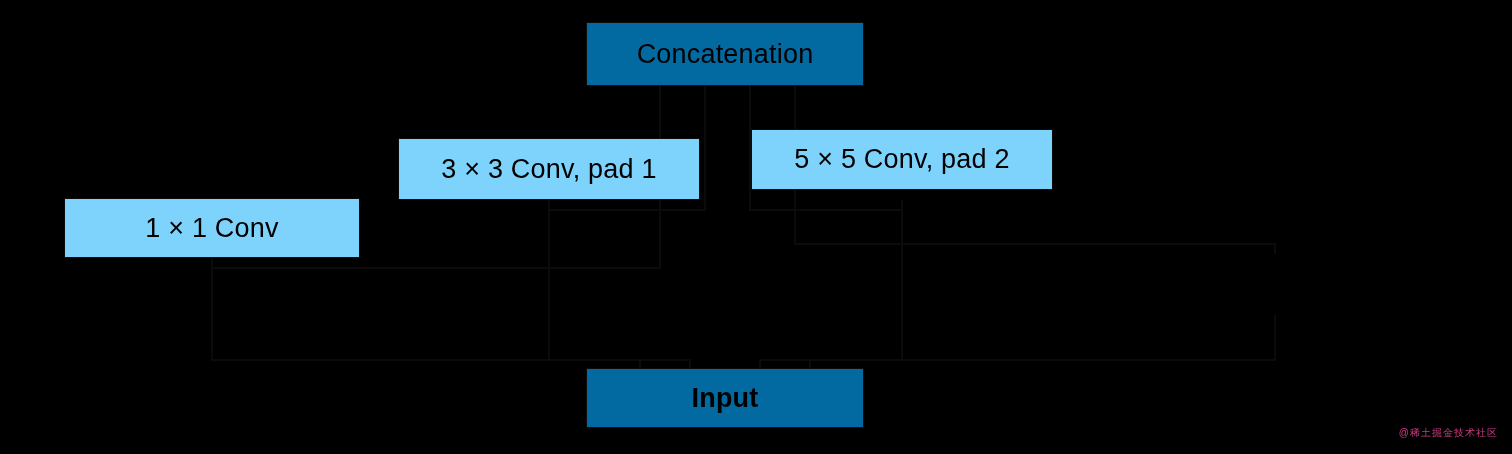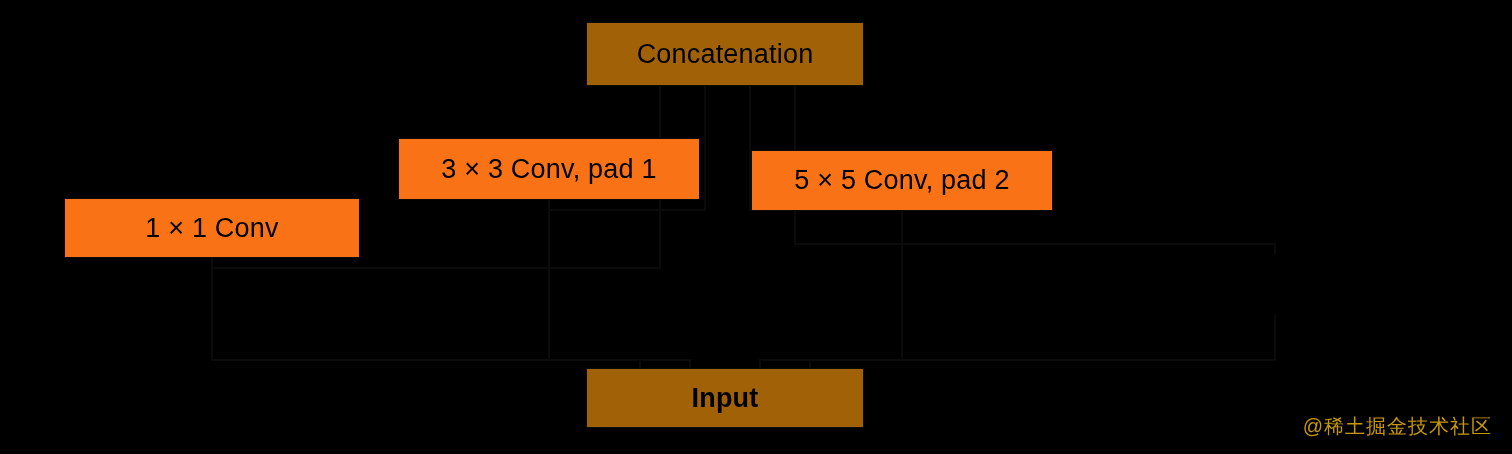--- a/index.html
+++ b/index.html
@@ -33,31 +33,31 @@
     justify-content: center;
     border: 1px solid #0b0b0b;
     color: #000000;
     font-size: 27px;
     font-weight: 400;
     letter-spacing: 0.2px;
     line-height: 1;
     white-space: nowrap;
     user-select: none;
   }
-  .node.light  { background: #a16207; text-align: right; }
-  .node.accent { background: #f97316; }
+  .node.light  { background: #0369a1; text-align: right; }
+  .node.accent { background: #7dd3fc; }
 
   .node-label { display: block; }
 
   .watermark {
     position: absolute;
-    right: 20px;
+    right: 14px;
     bottom: 14px;
-    color: #eab308;
-    font-size: 20px;
+    color: #ec4899;
+    font-size: 10px;
     letter-spacing: 1px;
     white-space: nowrap;
     user-select: none;
     opacity: 0.85;
   }
 </style>
 </head>
 <body>
 
 <div id="canvas">
@@ -78,21 +78,21 @@
   </svg>
 
   <div class="node light" style="left:586px; top:22px; width:278px; height:64px;">
     <span class="node-label">Concatenation</span>
   </div>
 
   <div class="node accent" style="left:398px; top:138px; width:302px; height:62px;">
     <span class="node-label">3 × 3 Conv, pad 1</span>
   </div>
 
-  <div class="node accent" style="left:751px; top:150px; width:302px; height:61px;">
+  <div class="node accent" style="left:751px; top:129px; width:302px; height:61px;">
     <span class="node-label">5 × 5 Conv, pad 2</span>
   </div>
 
   <div class="node accent" style="left:64px; top:198px; width:296px; height:60px;text-align:right;">
     <span class="node-label">1 × 1 Conv</span>
   </div>
 
 
   <div class="node light" style="left:586px; top:368px; width:278px; height:60px;font-weight:bold;">
     <span class="node-label">Input</span>

